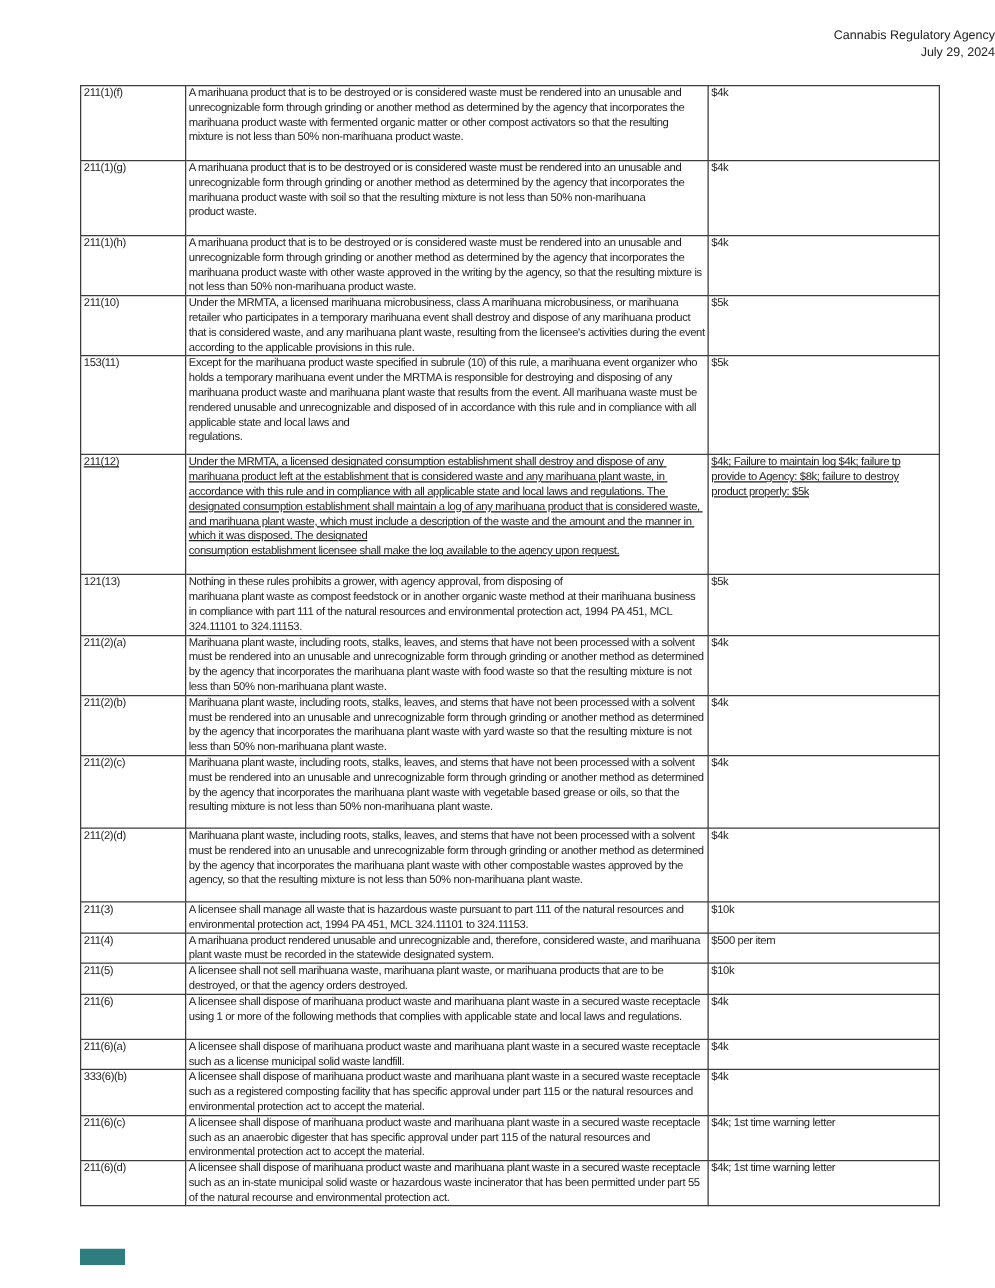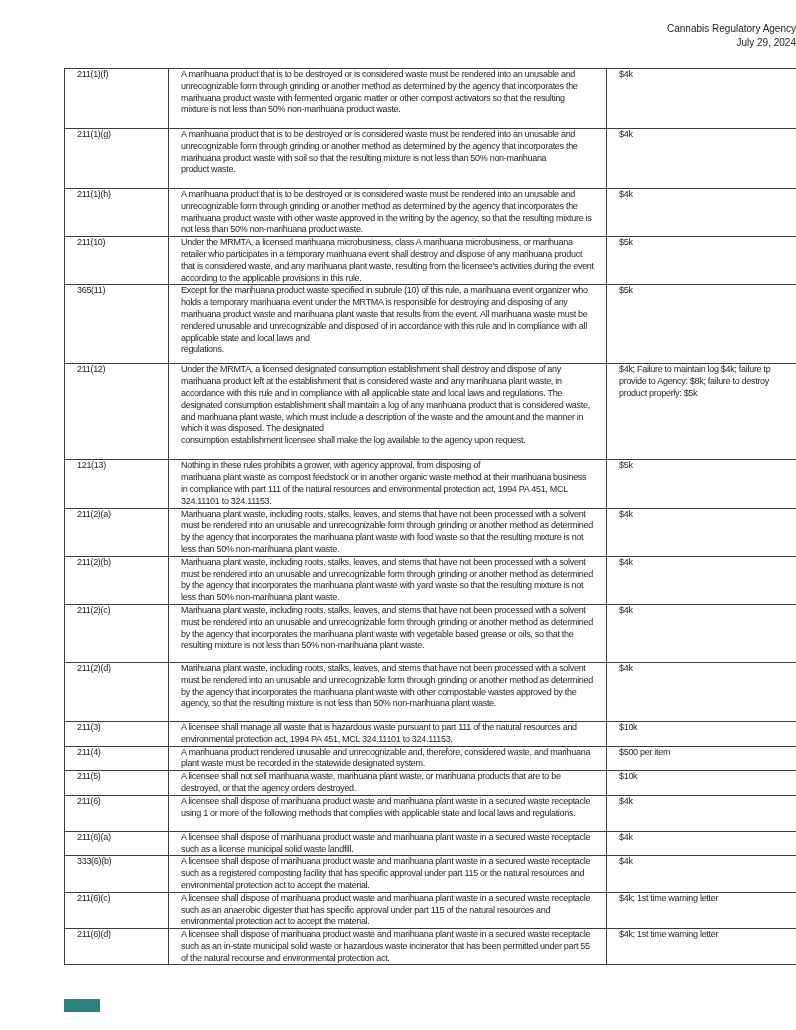--- a/index.html
+++ b/index.html
@@ -25,40 +25,40 @@
     position: absolute;
     left: 64px;
     top: 68px;
     width: 672px;
     border-collapse: collapse;
     table-layout: fixed;
   }
   table.penalty td {
     border: 1px solid #3d3d3d;
     vertical-align: top;
-    padding: 0 12px;
+    padding: 0 2px;
     font-size: 9px;
     line-height: 11.8px;
     letter-spacing: -0.3px;
     white-space: pre-wrap;
     overflow-wrap: break-word;
     overflow: hidden;
     color: #1f1f1f;
   }
   .c-rule { width: 79px; }
   .c-desc { width: 413px; }
   .c-fine { width: 180px; }
 
   
   tbody tr:nth-child(1)  { height: 60px; }
   tbody tr:nth-child(2)  { height: 60px; }
   tbody tr:nth-child(3)  { height: 48px; }
   tbody tr:nth-child(4)  { height: 47px; }
   tbody tr:nth-child(5)  { height: 79px; }
-  tbody tr:nth-child(6)  { height: 96px; }
+  tbody tr:nth-child(6)  { height: 96px; text-decoration: underline; }
   tbody tr:nth-child(7)  { height: 48px; }
   tbody tr:nth-child(8)  { height: 47px; }
   tbody tr:nth-child(9)  { height: 47px; margin-left: 39px; }
   tbody tr:nth-child(10) { height: 58px; }
   tbody tr:nth-child(11) { height: 59px; }
   tbody tr:nth-child(12) { height: 24px; }
   tbody tr:nth-child(13) { height: 24px; }
   tbody tr:nth-child(14) { height: 24px; }
   tbody tr:nth-child(15) { height: 36px; }
   tbody tr:nth-child(16) { height: 24px; }
@@ -103,21 +103,21 @@
     <td class="c-fine">$4k</td>
   </tr>
 
   <tr>
     <td class="c-rule">211(10)</td>
     <td class="c-desc">Under the MRMTA, a licensed marihuana microbusiness, class A marihuana microbusiness, or marihuana retailer who participates in a temporary marihuana event shall destroy and dispose of any marihuana product that is considered waste, and any marihuana plant waste, resulting from the licensee's activities during the event according to the applicable provisions in this rule.</td>
     <td class="c-fine">$5k</td>
   </tr>
 
   <tr>
-    <td class="c-rule">365(11)</td>
+    <td class="c-rule">153(11)</td>
     <td class="c-desc">Except for the marihuana product waste specified in subrule (10) of this rule, a marihuana event organizer who holds a temporary marihuana event under the MRTMA is responsible for destroying and disposing of any marihuana product waste and marihuana plant waste that results from the event. All marihuana waste must be rendered unusable and unrecognizable and disposed of in accordance with this rule and in compliance with all applicable state and local laws and
 regulations.</td>
     <td class="c-fine">$5k</td>
   </tr>
 
   <tr>
     <td class="c-rule">211(12)</td>
     <td class="c-desc">Under the MRMTA, a licensed designated consumption establishment shall destroy and dispose of any marihuana product left at the establishment that is considered waste and any marihuana plant waste, in accordance with this rule and in compliance with all applicable state and local laws and regulations. The designated consumption establishment shall maintain a log of any marihuana product that is considered waste, and marihuana plant waste, which must include a description of the waste and the amount and the manner in which it was disposed. The designated
 consumption establishment licensee shall make the log available to the agency upon request.</td>
     <td class="c-fine">$4k; Failure to maintain log $4k; failure tp

